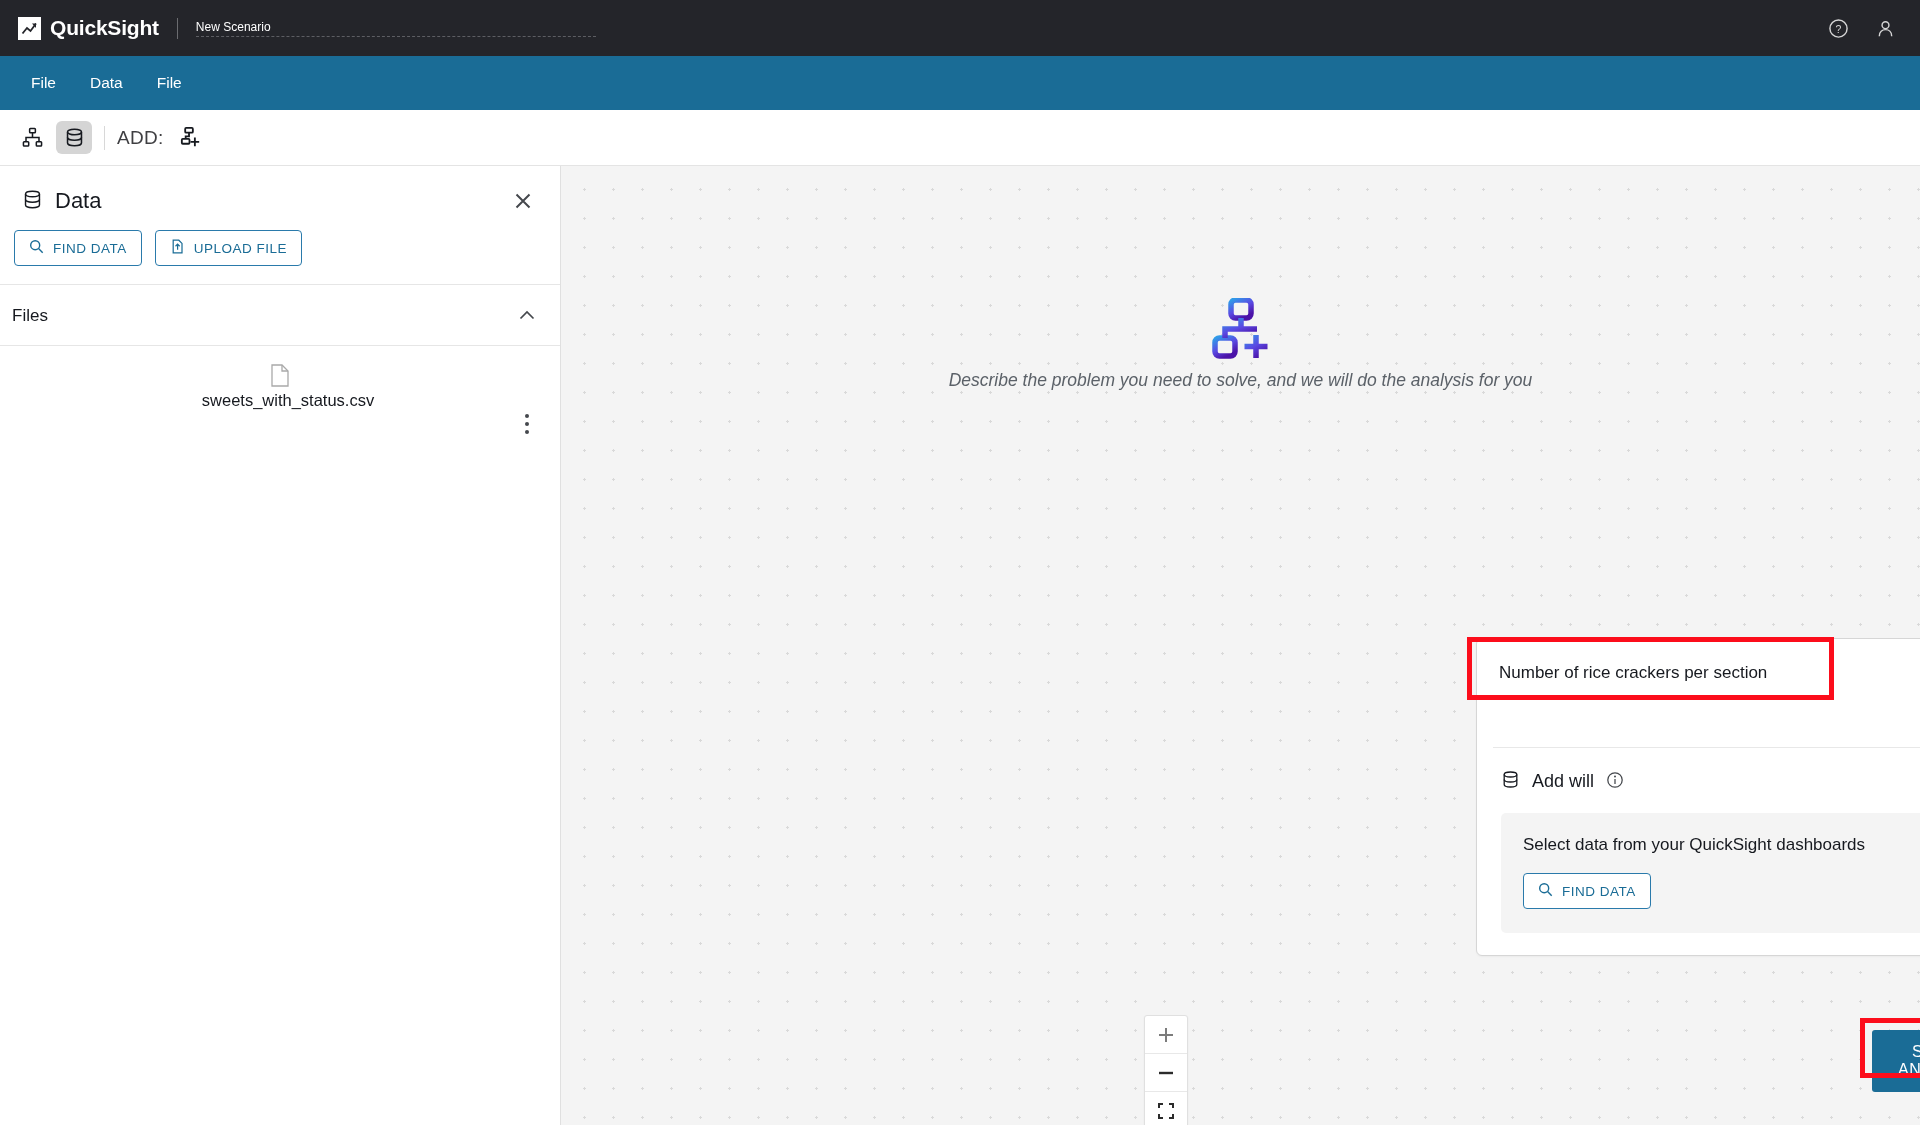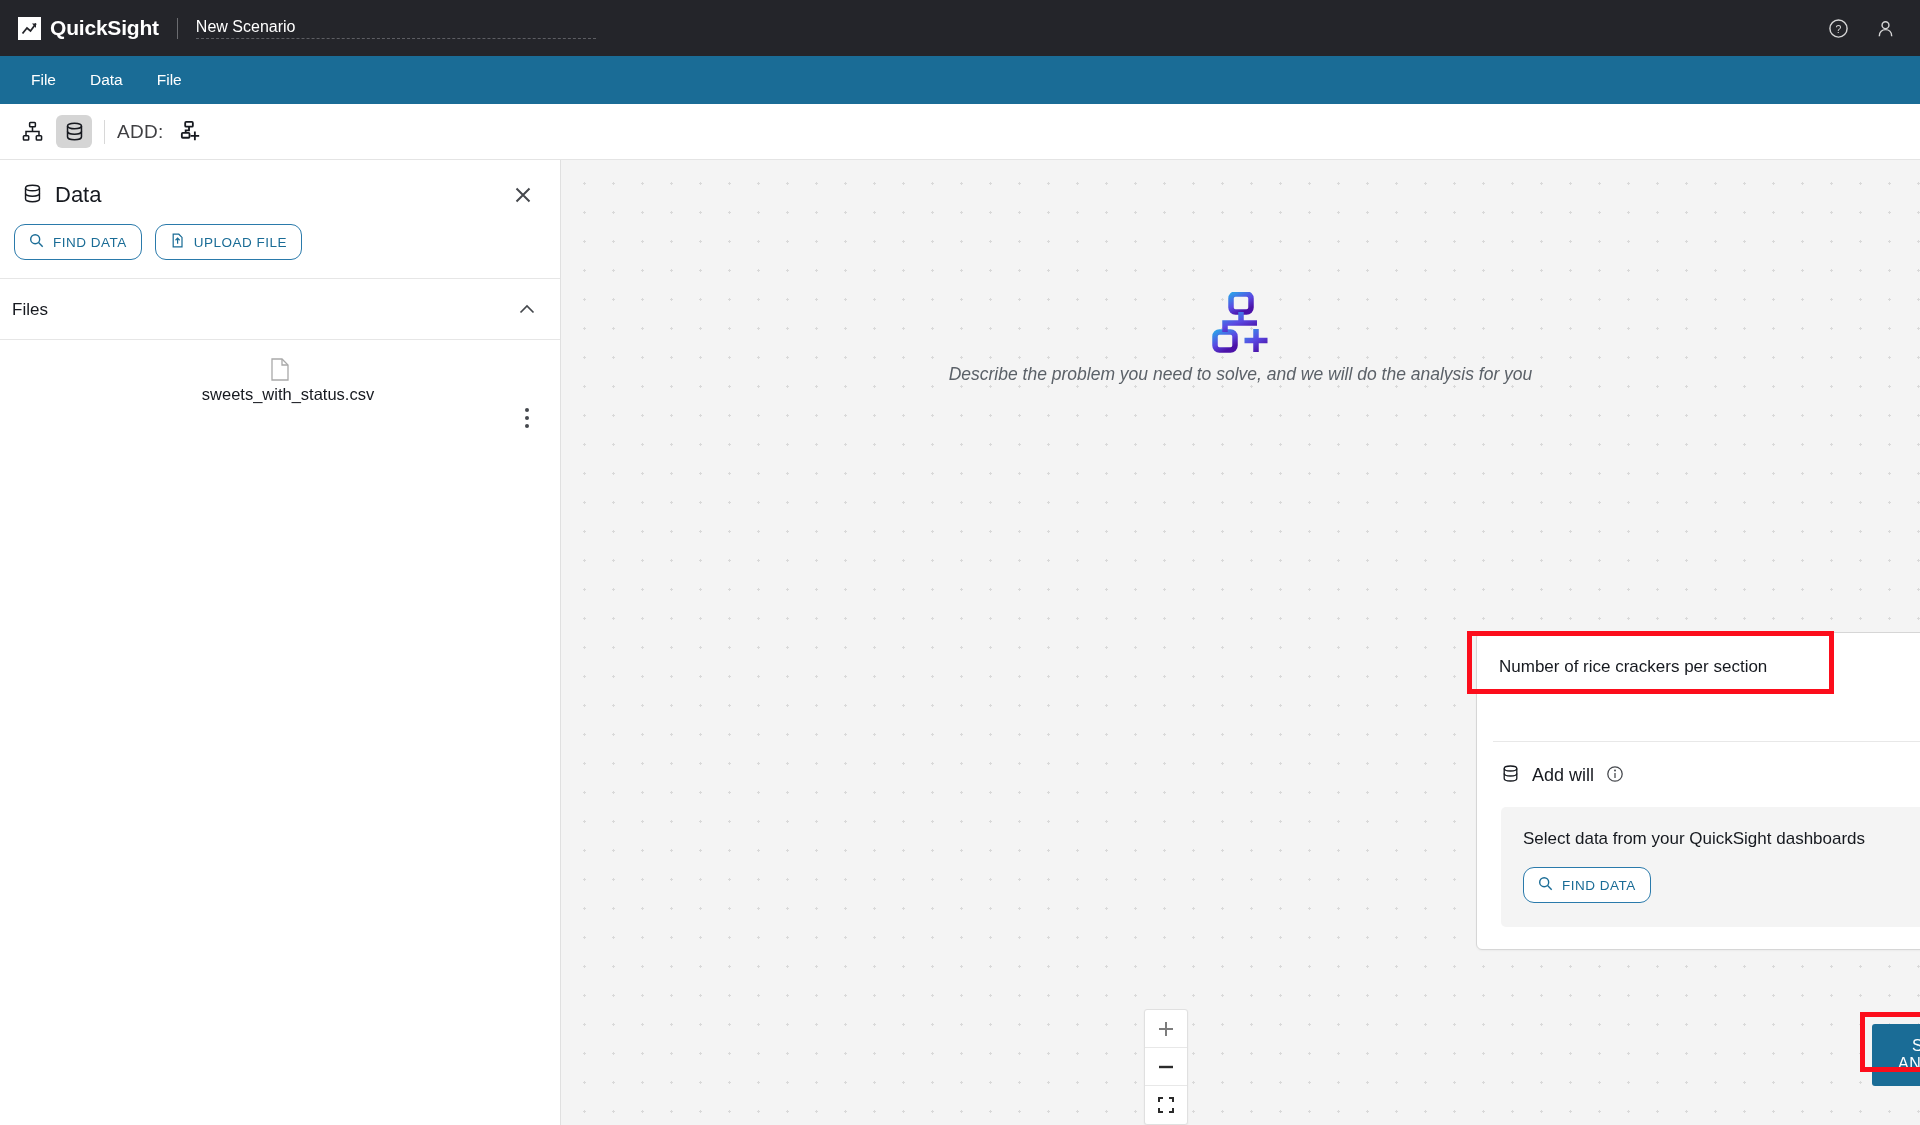--- a/index.html
+++ b/index.html
@@ -33,38 +33,38 @@
     font-weight: 600;
     letter-spacing: -0.2px;
   }
   .topbar-divider {
     width: 1px; height: 21px;
     background: #6b6c70;
     margin: 0 18px;
   }
   .scenario-name {
     color: #ffffff;
-    font-size: 16px;
+    font-size: 12px;
     font-weight: 400;
     border-bottom: 1px dashed #5d5e63;
     padding-bottom: 2px;
     min-width: 400px;
   }
   .topbar-right {
     margin-left: auto;
     display: flex;
     align-items: center;
     gap: 26px;
     padding-right: 6px;
   }
   .topbar-icon { cursor: pointer; line-height: 0; }
 
   
   .menubar {
-    height: 48px;
+    height: 54px;
     background: #1a6c96;
     display: flex;
     align-items: center;
     padding: 0 18px;
     gap: 8px;
   }
   .menu-item {
     color: #ffffff;
     font-size: 15.5px;
     padding: 7px 13px;
@@ -142,21 +142,21 @@
     display: flex;
     gap: 13px;
     padding: 14px 22px 18px 14px;
     border-bottom: 1px solid #e6e6e6;
   }
   .qs-btn {
     display: inline-flex;
     align-items: center;
     gap: 9px;
     border: 1px solid #2a7aab;
-    border-radius: 11px;
+    border-radius: 4px;
     background: #ffffff;
     color: #1a6c96;
     font-size: 13.5px;
     letter-spacing: 0.5px;
     padding: 8px 14px;
     cursor: pointer;
     font-family: "Liberation Sans", sans-serif;
     white-space: nowrap;
   }
   .section-row {

